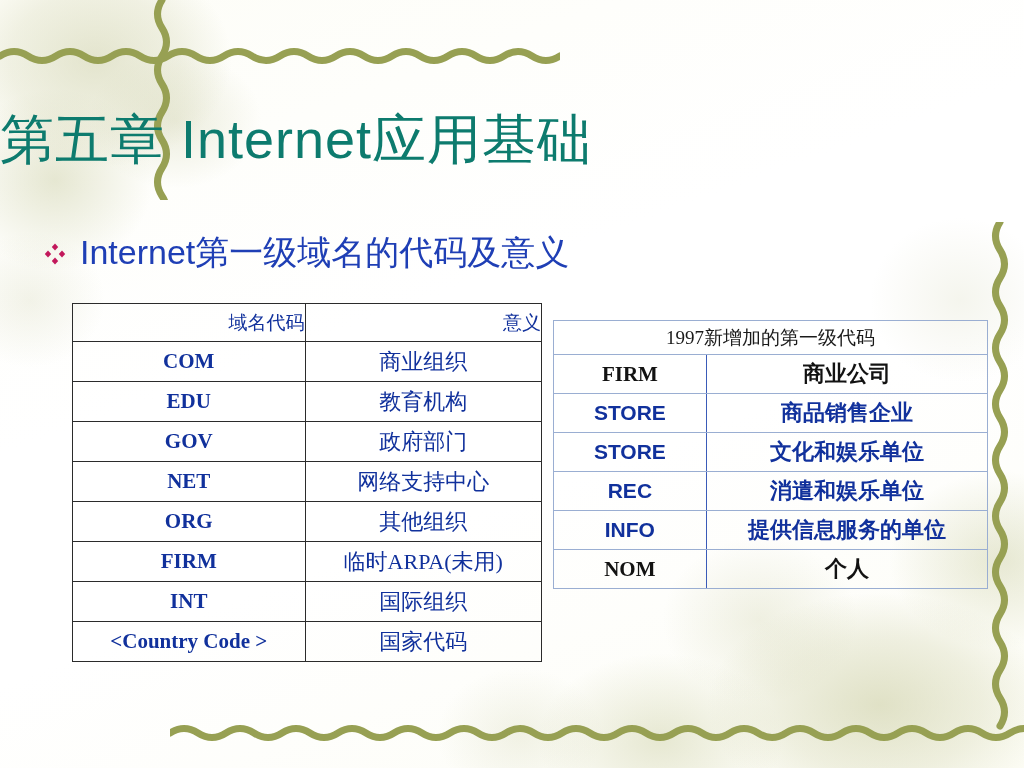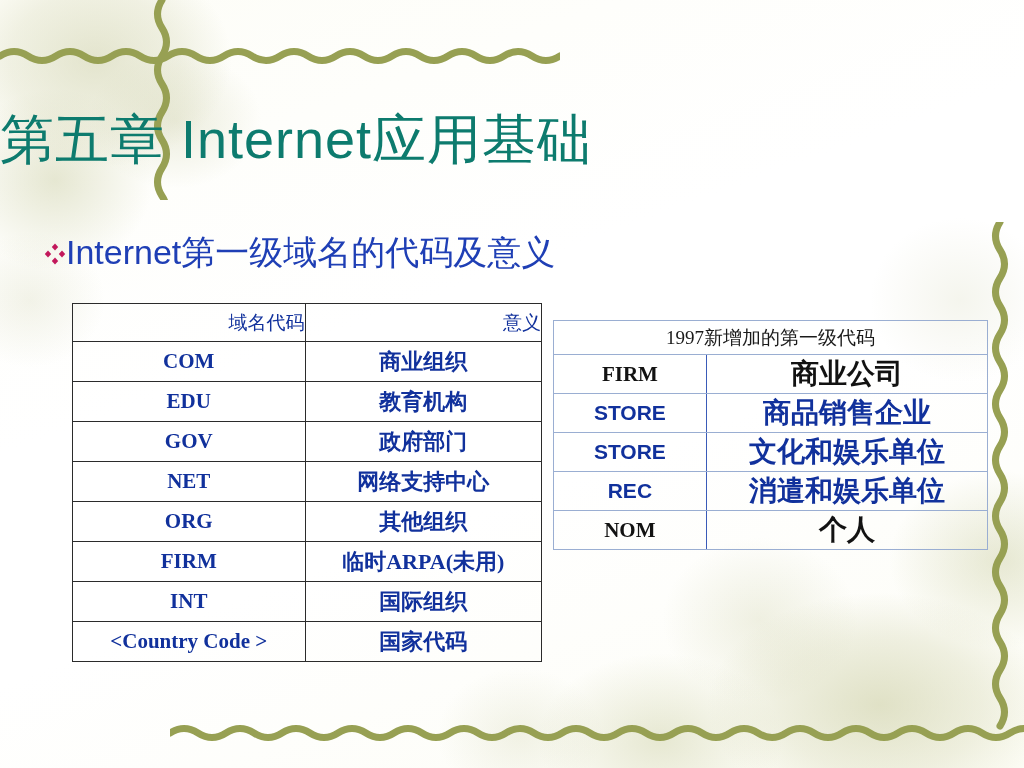--- a/index.html
+++ b/index.html
@@ -58,21 +58,21 @@
     white-space: nowrap;
   }
 
   
   #bullet-row {
     position: absolute;
     left: 44px;
     top: 232px;
     display: flex;
     align-items: center;
-    gap: 0;
+    gap: 14px;
   }
   #bullet-marker {
     width: 22px;
     height: 22px;
     flex: 0 0 22px;
     position: relative;
     top: 2px;
   }
   #bullet-text {
     font-size: 34px;
@@ -115,21 +115,21 @@
     height: 37px;
     text-align: right;
   }
   #table-left tbody td.code {
     font-family: "Liberation Serif", "DejaVu Serif", serif;
     font-weight: bold;
     font-size: 21px;
   }
   #table-left tbody td.mean {
     font-family: "Liberation Serif", "DejaVu Serif", serif;
-    font-weight: bold;
+    font-weight: normal;
     font-size: 22px;
   }
 
   
   #table-right {
     left: 553px;
     top: 320px;
     width: 435px;
   }
   #table-right td {
@@ -148,21 +148,21 @@
     border-bottom: 1px solid #9aaed2;
   }
   #table-right tbody td.code { border-right: 1.5px solid #3a5bb8; }
   #table-right tbody tr td.code,
   #table-right tbody tr td.mean {
     font-family: "Liberation Sans", "DejaVu Sans", sans-serif;
     font-weight: bold;
     color: #11319c;
     font-size: 21px;
   }
-  #table-right tbody tr td.mean { font-size: 28px; }
+  #table-right tbody tr td.mean { font-size: 22px; }
   #table-right tbody tr.serif-row td.code,
   #table-right tbody tr.serif-row td.mean {
     font-family: "Liberation Serif", "DejaVu Serif", serif;
     color: #121212;
   }
 </style>
 </head>
 <body>
 
 <div id="slide">
@@ -254,20 +254,24 @@
           <td class="mean col-mean">商品销售企业</td>
         </tr>
         <tr>
           <td class="code col-code">STORE</td>
           <td class="mean col-mean">文化和娱乐单位</td>
         </tr>
         <tr>
           <td class="code col-code">REC</td>
           <td class="mean col-mean">消遣和娱乐单位</td>
         </tr>
+        <tr>
+          <td class="code col-code">INFO</td>
+          <td class="mean col-mean">提供信息服务的单位</td>
+        </tr>
         <tr class="serif-row">
           <td class="code col-code">NOM</td>
           <td class="mean col-mean">个人</td>
         </tr>
       </tbody>
   </table>
 
 </div>
 
 </body></html>

